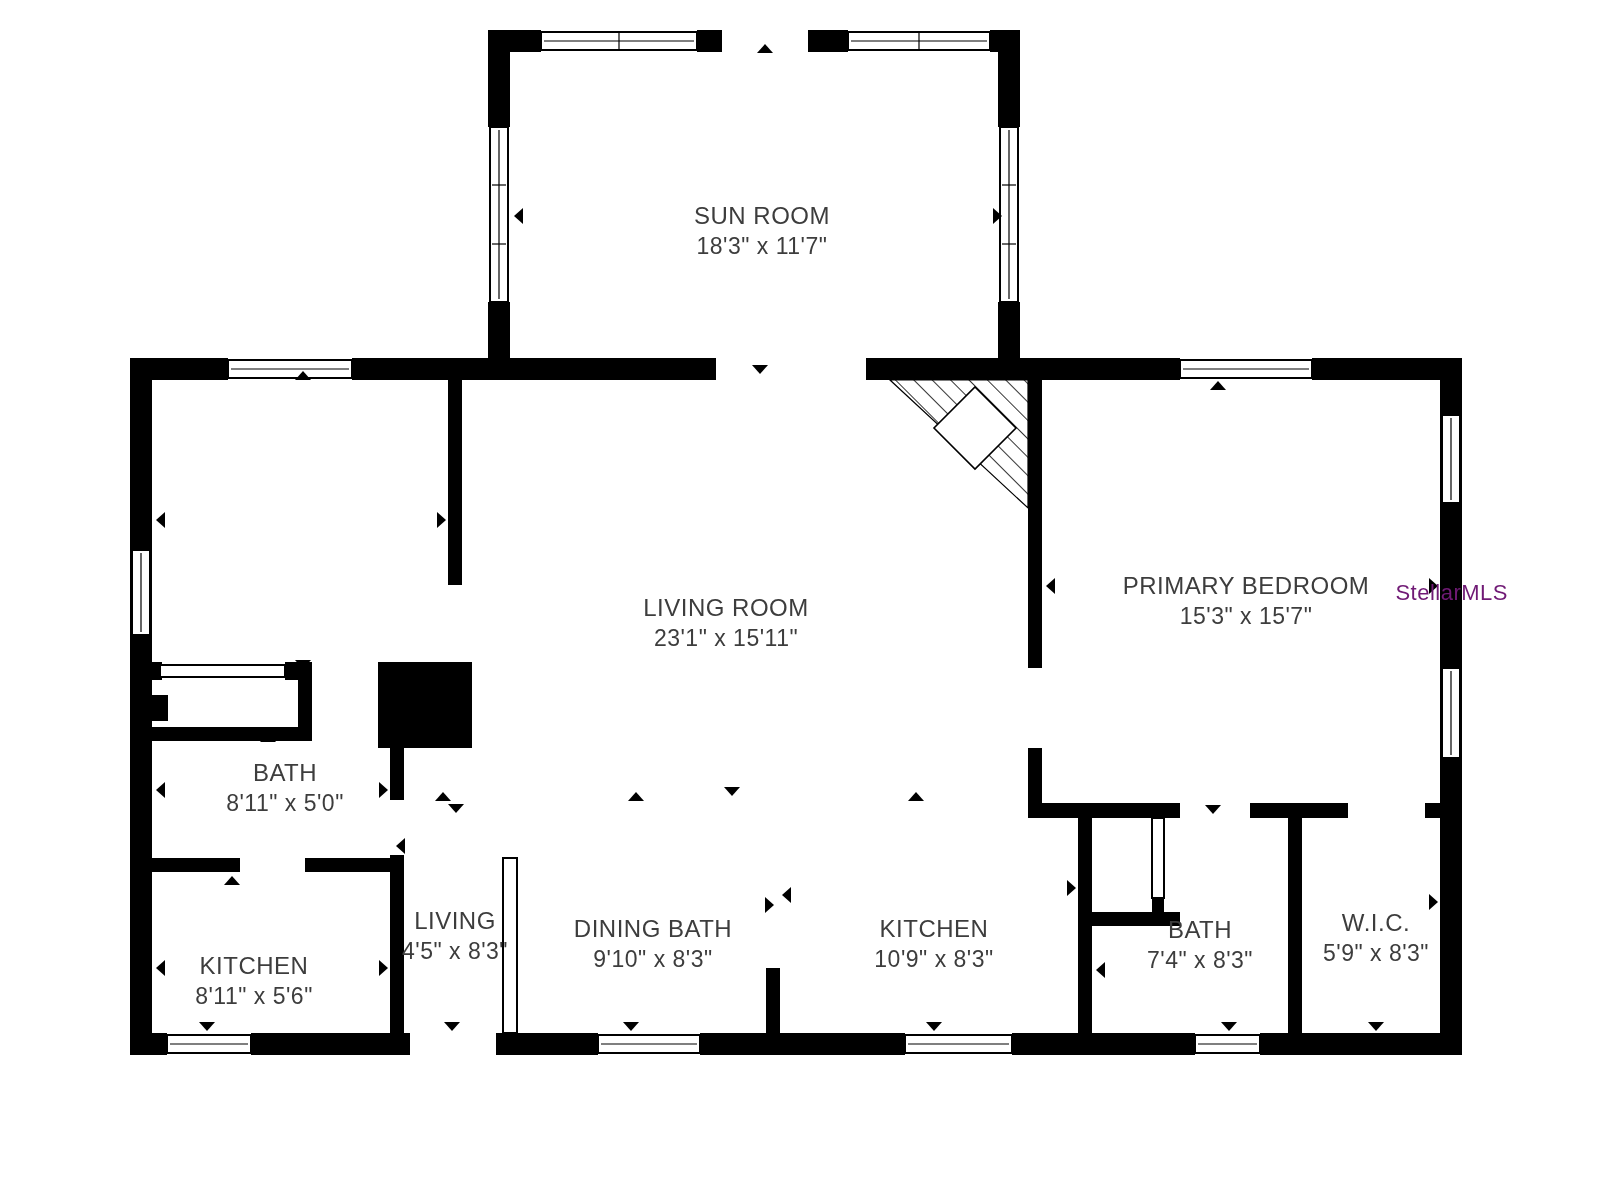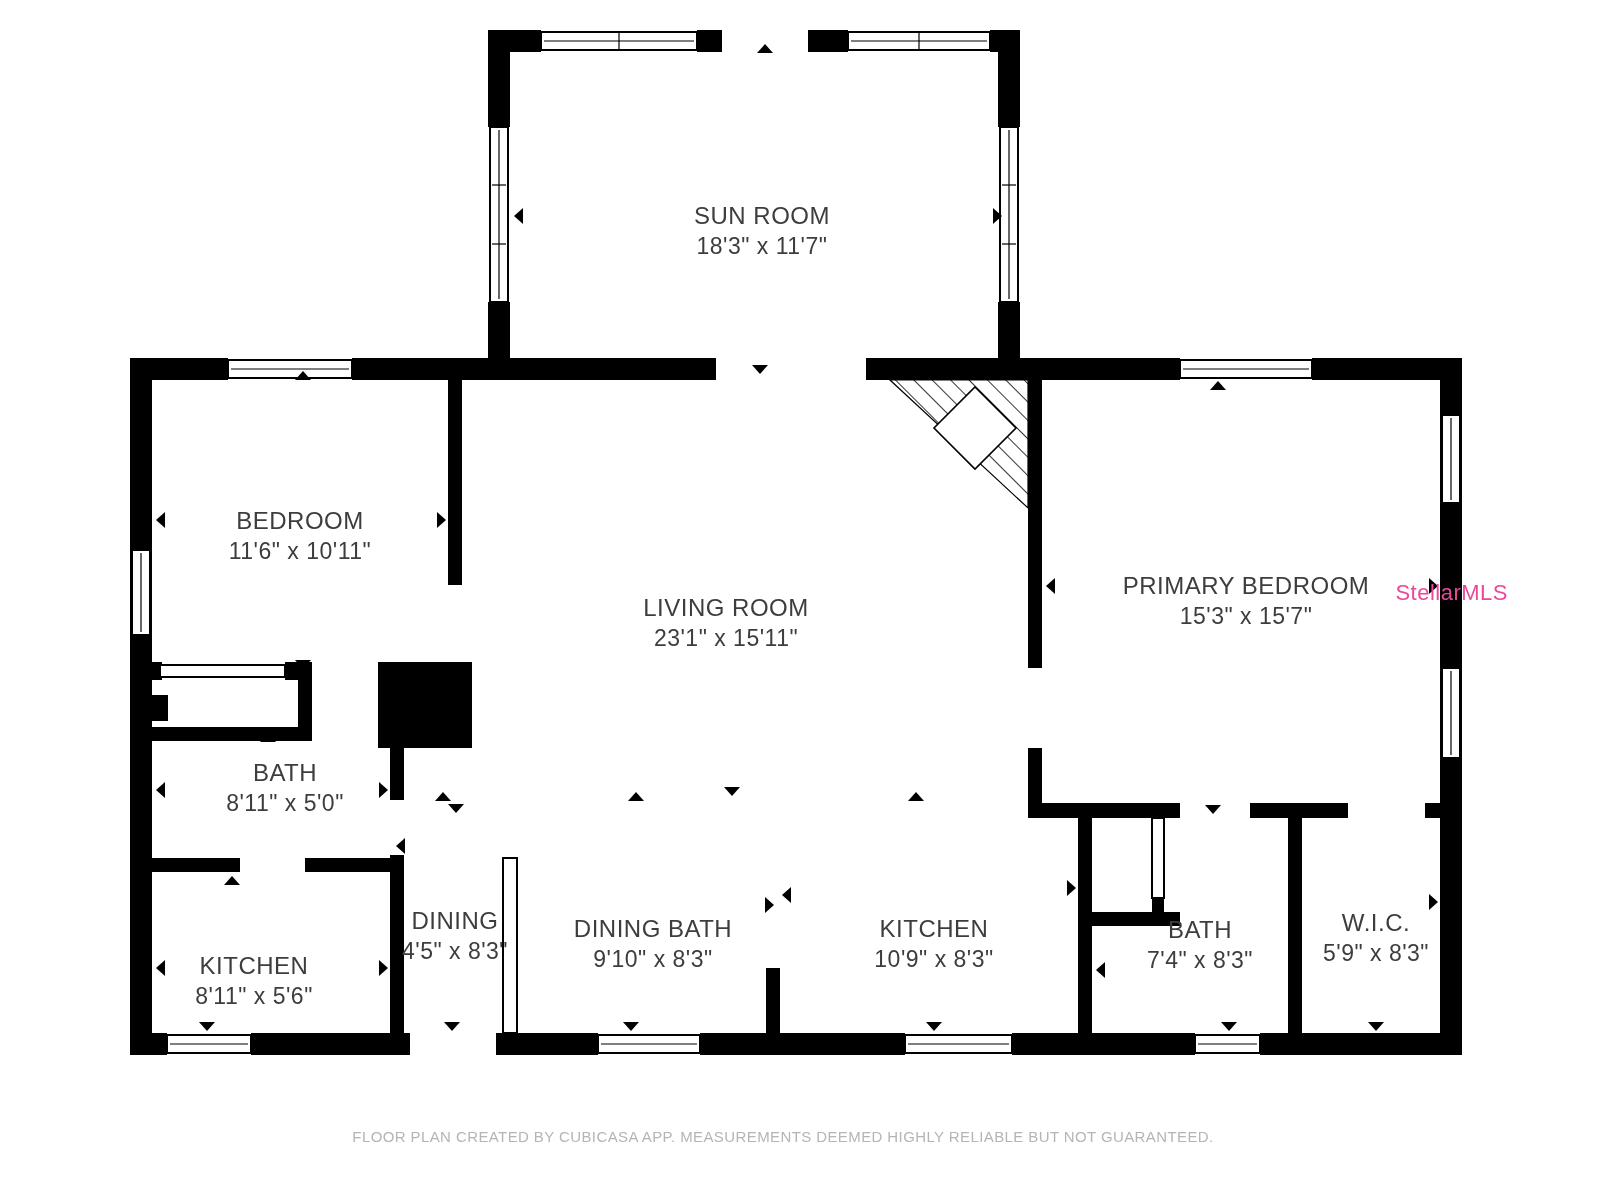--- a/index.html
+++ b/index.html
@@ -5,21 +5,21 @@
   html,body{margin:0;padding:0;background:#ffffff;}
   .page{position:relative;width:1536px;height:1200px;background:#ffffff;overflow:hidden;
         font-family:"Liberation Sans", sans-serif;border-radius:19px;}
   .plan-svg{position:absolute;left:0;top:0;}
   .room-label{position:absolute;transform:translateX(-50%);text-align:center;white-space:nowrap;
               color:#3d3d3d;}
   .room-label .rn{font-size:24px;line-height:30px;letter-spacing:0.5px;}
   .room-label .rd{font-size:23px;line-height:30px;letter-spacing:0.5px;}
   .footer{position:absolute;left:783px;top:1128px;transform:translateX(-50%);
           font-size:15px;color:#b5b5b5;letter-spacing:0.4px;white-space:nowrap;}
-  .watermark{position:absolute;right:28px;top:580px;font-size:22px;color:#ec4899;
+  .watermark{position:absolute;right:28px;top:580px;font-size:22px;color:#701a75;
              letter-spacing:0.5px;white-space:nowrap;}
 </style>
 </head>
 <body>
 
 <div class="page">
 
   <svg class="plan-svg" width="1600" height="1200" viewBox="0 0 1600 1200">
     <defs>
       <pattern id="hatch" patternUnits="userSpaceOnUse" width="13" height="13" patternTransform="rotate(-45)">
@@ -160,56 +160,51 @@
       <polygon points="774,905 765,897 765,913"></polygon>
       <polygon points="1076,888 1067,880 1067,896"></polygon>
       <polygon points="1438,902 1429,894 1429,910"></polygon>
     </g>
   </svg>
 
   <div class="room-label" style="left:762px;top:201px">
     <div class="rn">SUN ROOM</div>
     <div class="rd">18'3" x 11'7"</div>
   </div>
-  <div class="room-label" style="left:300px;top:506px">
-    <div class="rn">BEDROOM</div>
-    <div class="rd">11'6" x 10'11"</div>
-  </div>
   <div class="room-label" style="left:726px;top:593px">
     <div class="rn">LIVING ROOM</div>
     <div class="rd">23'1" x 15'11"</div>
   </div>
   <div class="room-label" style="left:1246px;top:571px">
     <div class="rn">PRIMARY BEDROOM</div>
     <div class="rd">15'3" x 15'7"</div>
   </div>
   <div class="room-label" style="left:285px;top:758px">
     <div class="rn">BATH</div>
     <div class="rd">8'11" x 5'0"</div>
   </div>
   <div class="room-label" style="left:254px;top:951px">
     <div class="rn">KITCHEN</div>
     <div class="rd">8'11" x 5'6"</div>
   </div>
   <div class="room-label" style="left:455px;top:906px">
-    <div class="rn">DINING</div>
+    <div class="rn">LIVING</div>
     <div class="rd">4'5" x 8'3"</div>
   </div>
   <div class="room-label" style="left:653px;top:914px">
     <div class="rn">DINING BATH</div>
     <div class="rd">9'10" x 8'3"</div>
   </div>
   <div class="room-label" style="left:934px;top:914px">
     <div class="rn">KITCHEN</div>
     <div class="rd">10'9" x 8'3"</div>
   </div>
   <div class="room-label" style="left:1200px;top:915px">
     <div class="rn">BATH</div>
     <div class="rd">7'4" x 8'3"</div>
   </div>
   <div class="room-label" style="left:1376px;top:908px">
     <div class="rn">W.I.C.</div>
     <div class="rd">5'9" x 8'3"</div>
   </div>
 
-  <div class="footer">FLOOR PLAN CREATED BY CUBICASA APP. MEASUREMENTS DEEMED HIGHLY RELIABLE BUT NOT GUARANTEED.</div>
   <div class="watermark">StellarMLS</div>
 </div>
 
 </body></html>

